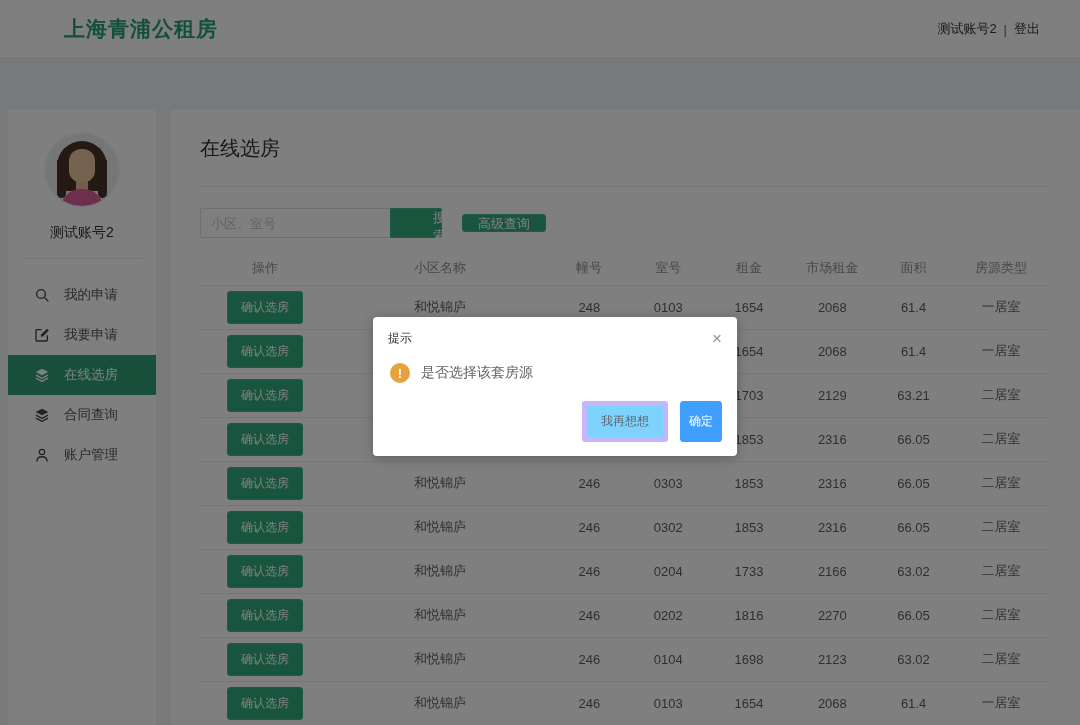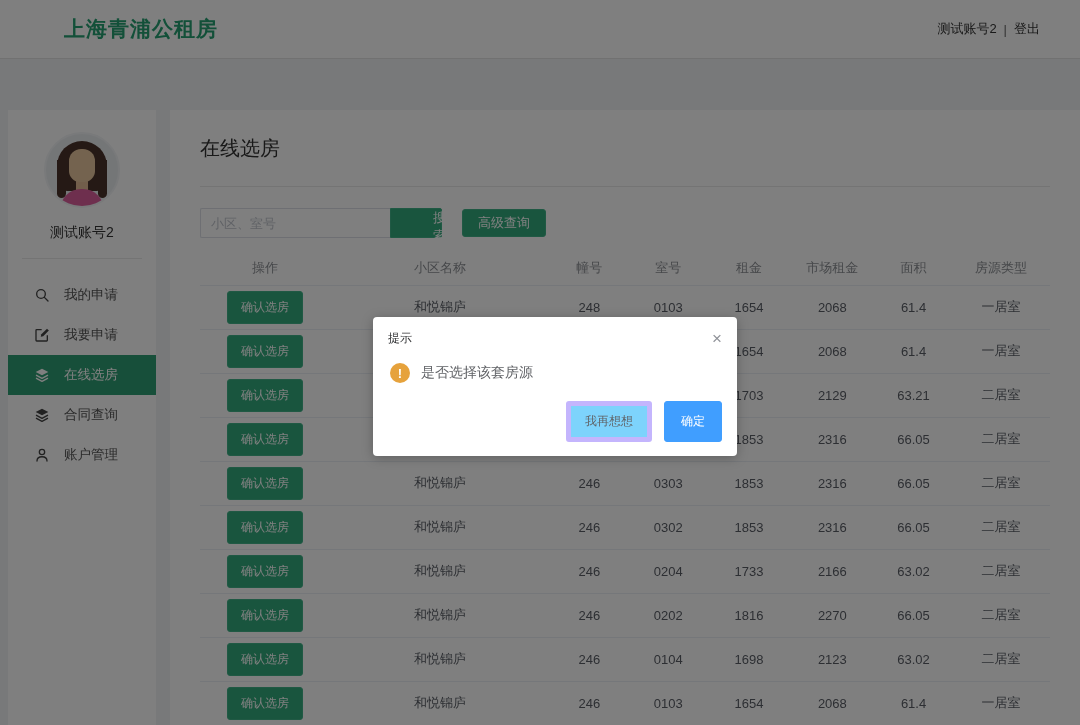--- a/index.html
+++ b/index.html
@@ -41,21 +41,21 @@
           background:#fff; padding:25px 30px 0; }
   .page-title { font-size:20px; color:#333; font-weight:normal; }
   .title-divider { border-bottom:1px solid #e8e8e8; margin-top:24px; }
   .search-row { margin-top:21px; display:flex; align-items:center; }
   .search-input { width:190px; height:30px; border:1px solid #dcdfe6; border-right:none;
                   border-radius:2px 0 0 2px; padding:0 10px; font-size:13px; color:#606266; outline:none; }
   .search-input::placeholder { color:#c0c4cc; }
   .btn-green { background:#33ab7d; color:#fff; border:1px solid #41b288; border-radius:3px;
                font-size:13px; cursor:pointer; font-family:inherit; }
   .btn-search { width:52px; height:30px; border-radius:0 2px 2px 0;padding-left:42px; }
-  .btn-adv { margin-left:20px; height:28px; padding:0 15px; }
+  .btn-adv { margin-left:20px; height:18px; padding:0 15px; }
 
   table { width:100%; border-collapse:collapse; table-layout:fixed; margin-top:13px; }
   thead th { font-size:13px; color:#8d9095; font-weight:normal; height:34px;
              border-bottom:1px solid #ebeef5; text-align:center; }
   tbody td { font-size:13px; color:#5a5e66; height:44px; text-align:center;
              border-bottom:1px solid #ebeef5; }
   .btn-row { padding:7px 13px; font-size:12px; }
 
   
   .overlay { position:absolute; inset:0; background:rgba(0,0,0,0.5); z-index:5; }
@@ -67,21 +67,21 @@
   .modal-close { font-size:17px; color:#909399; cursor:pointer; line-height:1; }
   .modal-body { margin-top:16px; display:flex; align-items:center; padding-left:2px; }
   .warn-icon { width:20px; height:20px; border-radius:50%; background:#e6a23c; color:#fff;
                font-size:13px; font-weight:bold; display:flex; align-items:center;
                justify-content:center; flex:0 0 20px; }
   .modal-msg { font-size:14px; color:#606266; margin-left:11px; }
   .modal-footer { margin-top:18px; display:flex; justify-content:flex-end; gap:12px; }
   .btn-cancel { background:#7dd3fc; border:5px solid #c4b5fd; color:#606266; border-radius:3px;
                 padding:7px 14px; font-size:12px; cursor:pointer; font-family:inherit; }
   .btn-confirm { background:#409eff; border:1px solid #409eff; color:#fff; border-radius:3px;
-                 padding:7px 16px; font-size:12px; cursor:pointer; font-family:inherit; }
+                 padding:7px 8px; font-size:12px; cursor:pointer; font-family:inherit; }
 </style>
 </head>
 <body>
 
 <div class="header">
   <div class="logo">上海青浦公租房</div>
   <div class="account-area">
     <span>测试账号2</span>
     <span class="sep">|</span>
     <span class="logout">登出</span>

